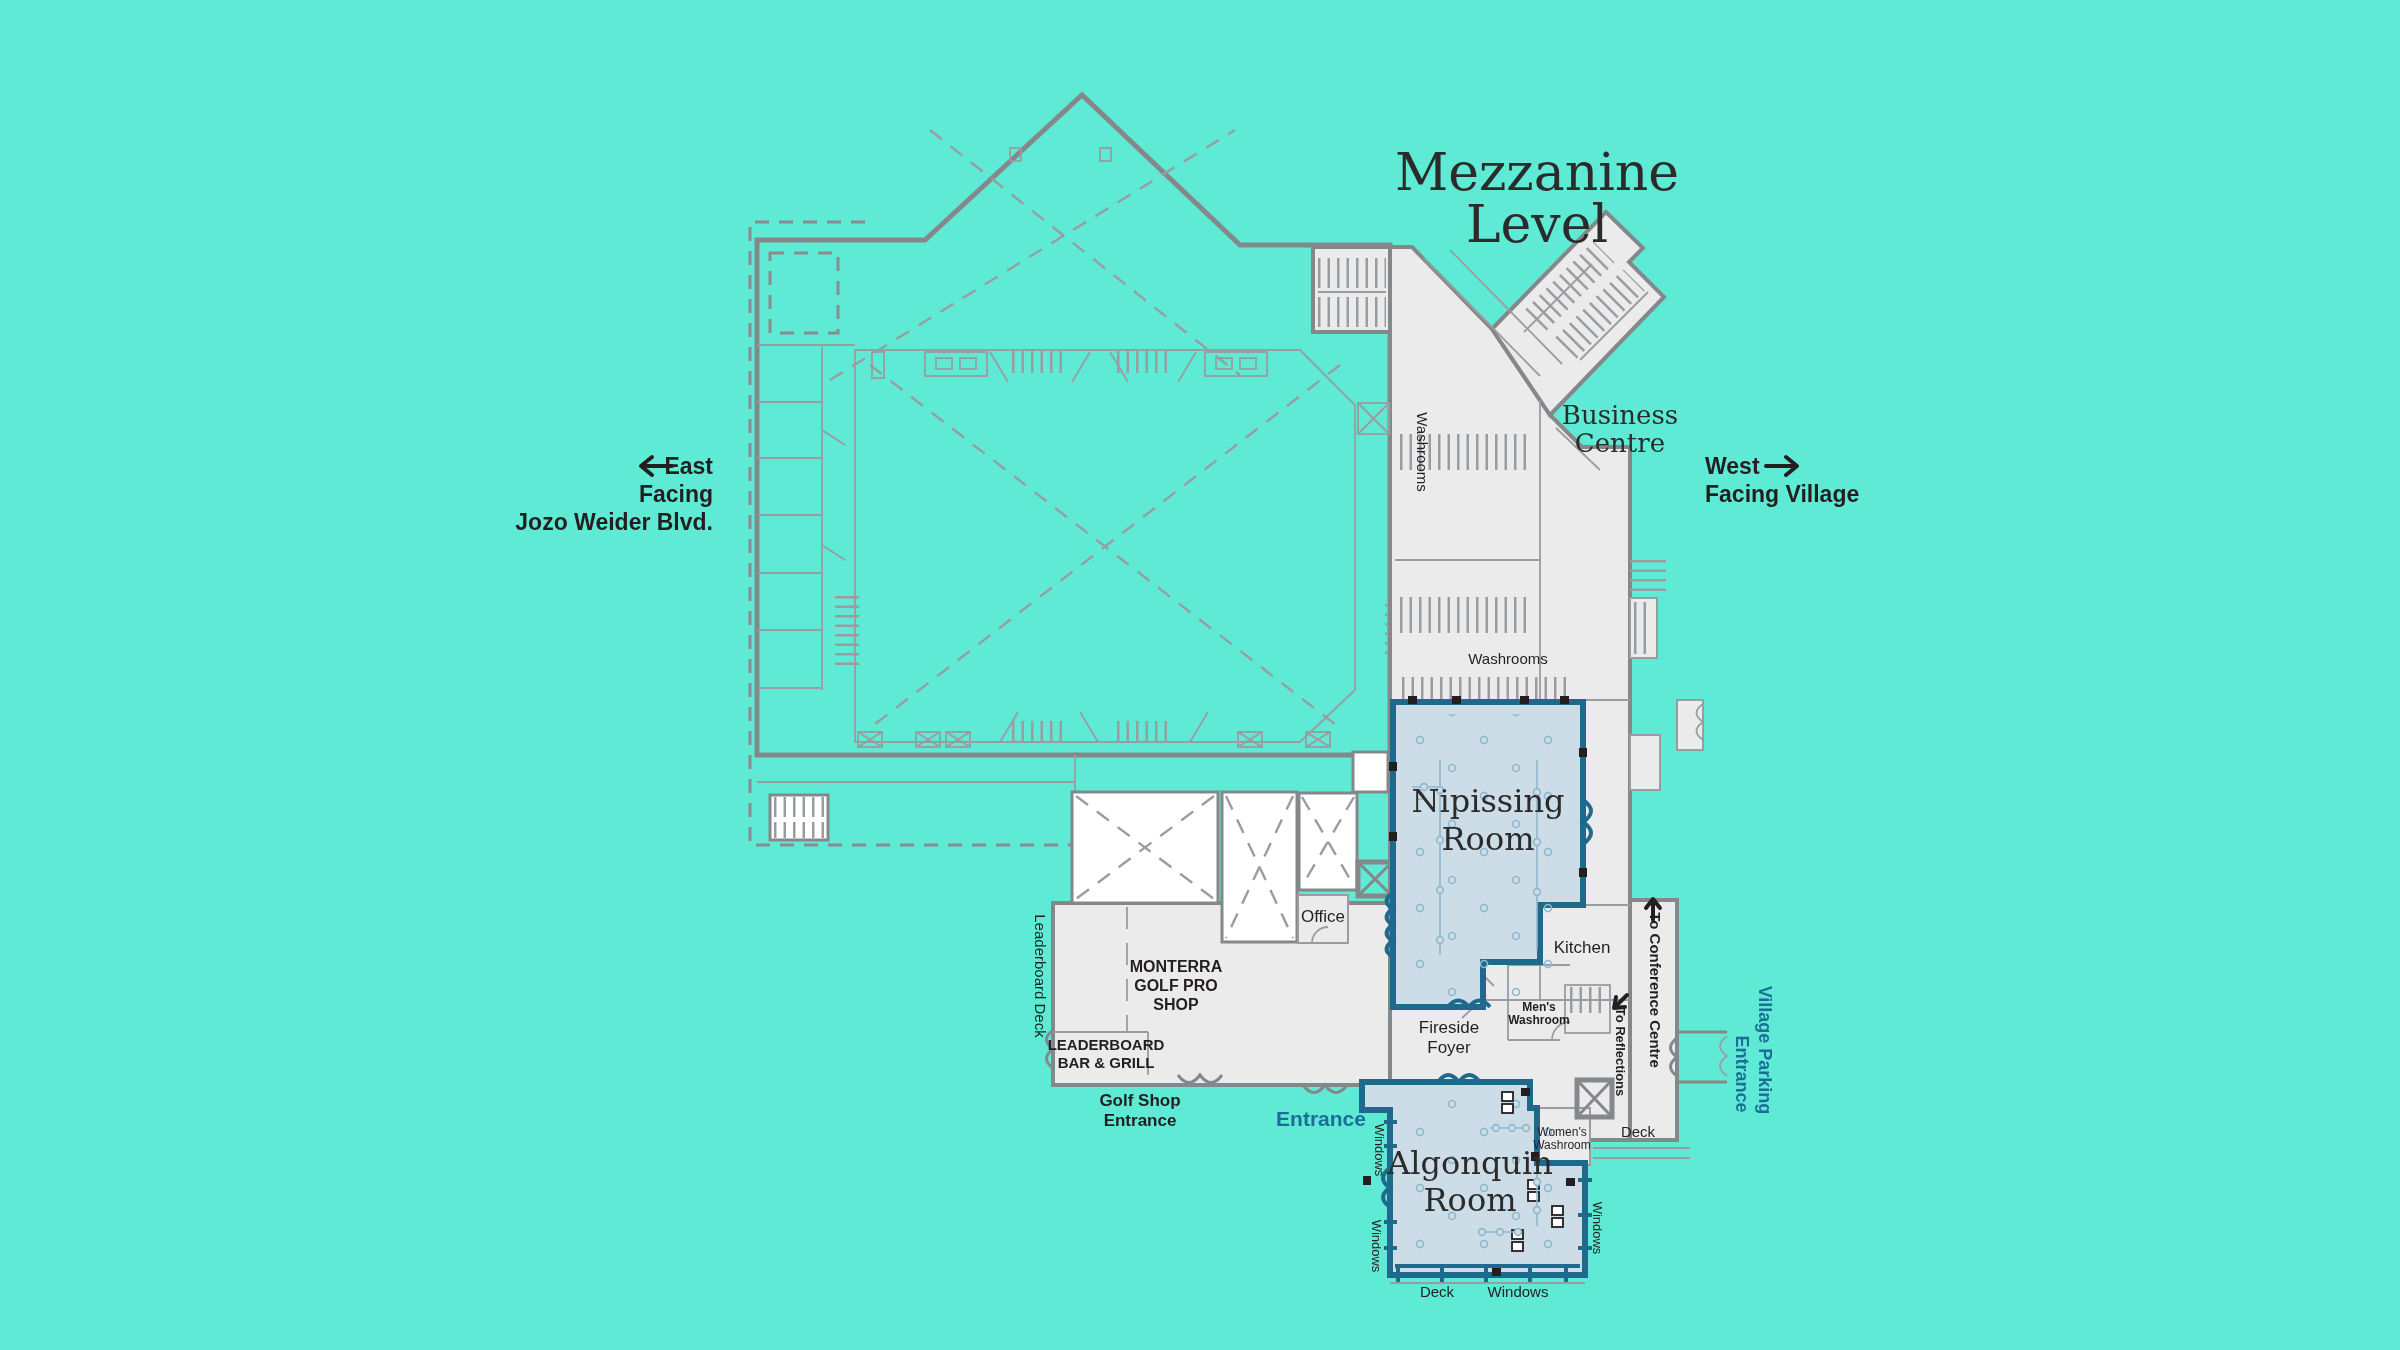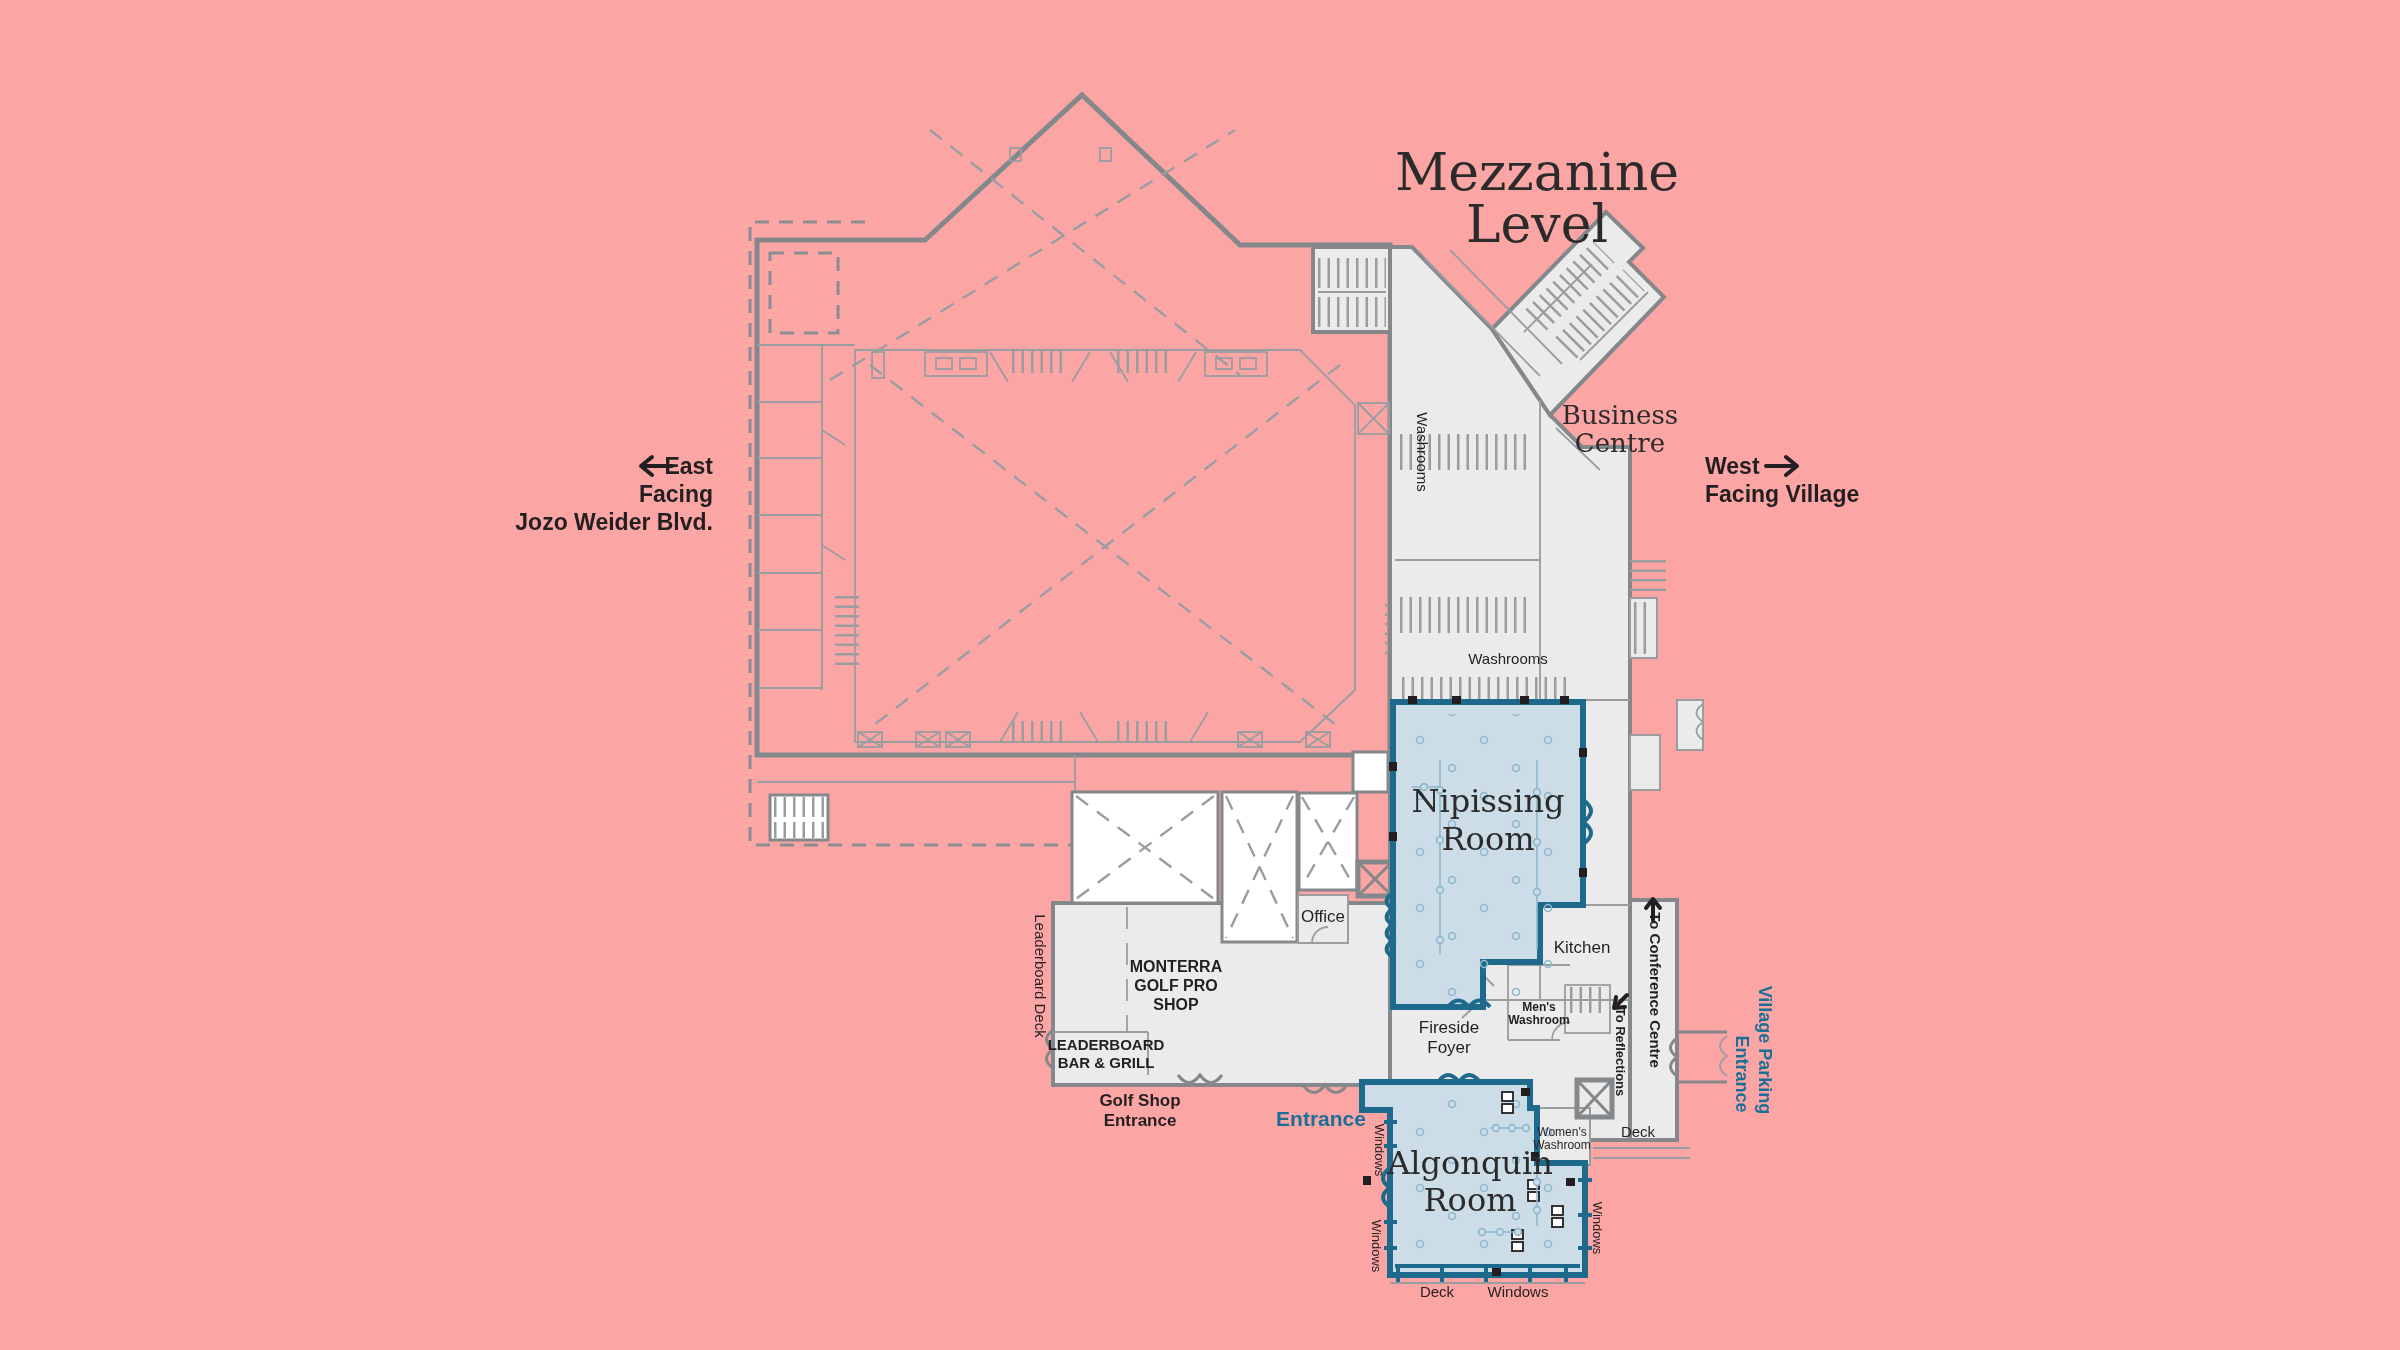--- a/index.html
+++ b/index.html
@@ -1,16 +1,16 @@
 <!DOCTYPE html>
 <html><head>
 <meta charset="utf-8">
 <style>
   html,body{margin:0;padding:0;background:#fff;}
-  #stage{position:relative;width:2400px;height:1350px;background:#fca5a5;overflow:hidden;}
+  #stage{position:relative;width:2400px;height:1350px;background:#5eead4;overflow:hidden;}
   svg{position:absolute;left:0;top:0;}
   
   .w5{stroke:#85888b;stroke-width:5;fill:none;stroke-linejoin:miter;}
   .w3{stroke:#85888b;stroke-width:3;fill:none;}
   .thin{stroke:#9a9da0;stroke-width:1.8;fill:none;}
   .dash{stroke:#9a9da0;stroke-width:2.4;fill:none;stroke-dasharray:15 11;}
   .dashb{stroke:#8a8d90;stroke-width:3;fill:none;stroke-dasharray:14 10;}
   .grayfill{fill:#ebebec;stroke:#85888b;stroke-width:4;}
   .grayfill-t{fill:#ebebec;stroke:#9a9da0;stroke-width:2;}
   .whitefill{fill:#ffffff;stroke:#85888b;stroke-width:3;}

